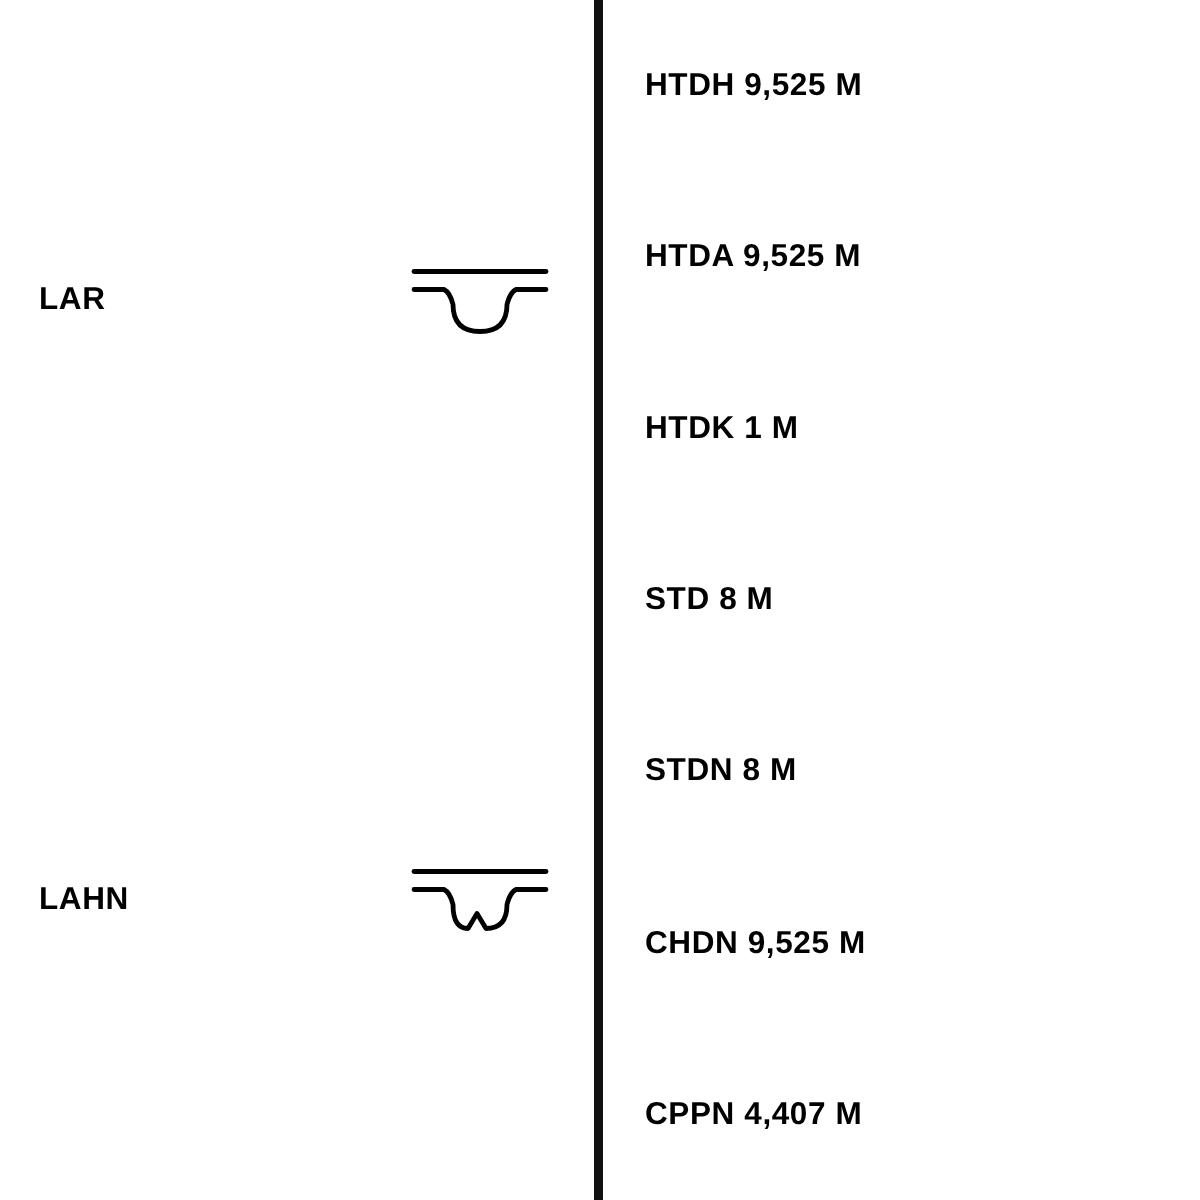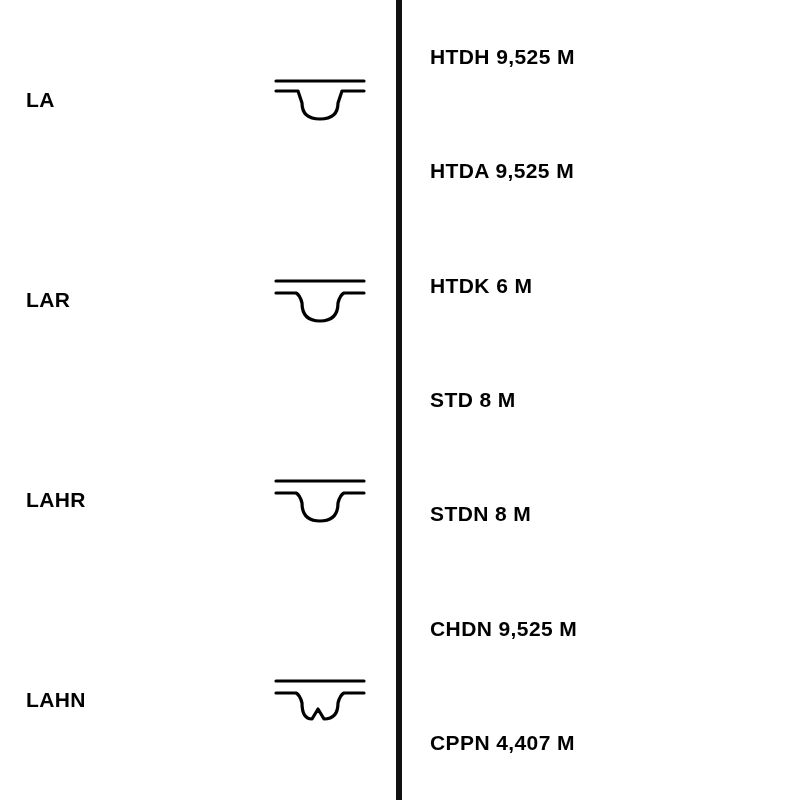--- a/index.html
+++ b/index.html
@@ -79,51 +79,33 @@
 </style>
 </head>
 <body>
 
 <div class="sheet">
 
   <div class="divider"></div>
 
   <div class="column left">
 
-    <div class="row">
-      <span class="row-label">LA</span>
-      <span class="profile">
-        <svg viewBox="0 0 96 62" aria-hidden="true">
-          <line x1="4" y1="12" x2="92" y2="12"></line>
-          <path d="M4 22 L26 22 L30 34 Q30 50 48 50 Q66 50 66 34 L70 22 L92 22"></path>
-        </svg>
-      </span>
-    </div>
 
     <div class="row">
       <span class="row-label">LAR</span>
       <span class="profile">
         <svg viewBox="0 0 96 62" aria-hidden="true">
           <line x1="4" y1="12" x2="92" y2="12"></line>
           <path d="M4 24 L24 24 Q28 26 30 34 Q30 52 48 52 Q66 52 66 34 Q68 26 72 24 L92 24"></path>
         </svg>
       </span>
     </div>
 
 
 
-    <div class="row">
-      <span class="row-label">LAHR</span>
-      <span class="profile">
-        <svg viewBox="0 0 96 62" aria-hidden="true">
-          <line x1="4" y1="12" x2="92" y2="12"></line>
-          <path d="M4 24 L24 24 Q28 26 30 34 Q30 52 48 52 Q66 52 66 34 Q68 26 72 24 L92 24"></path>
-        </svg>
-      </span>
-    </div>
 
     <div class="row">
       <span class="row-label">LAHN</span>
       <span class="profile">
         <svg viewBox="0 0 96 62" aria-hidden="true">
           <line x1="4" y1="12" x2="92" y2="12"></line>
           <path d="M4 24 L24 24 Q28 26 30 34 Q30 50 40 50 L46 40 L52 50 Q66 50 66 34 Q68 26 72 24 L92 24"></path>
         </svg>
       </span>
     </div>
@@ -139,21 +121,21 @@
 
     </div>
 
     <div class="row">
       <span class="row-label">HTDA 9,525 M</span>
 
     </div>
 
 
     <div class="row">
-      <span class="row-label">HTDK 6 M</span>
+      <span class="row-label">HTDK 1 M</span>
 
     </div>
 
     <div class="row">
       <span class="row-label">STD 8 M</span>
 
     </div>
 
     <div class="row">
       <span class="row-label">STDN 8 M</span>

